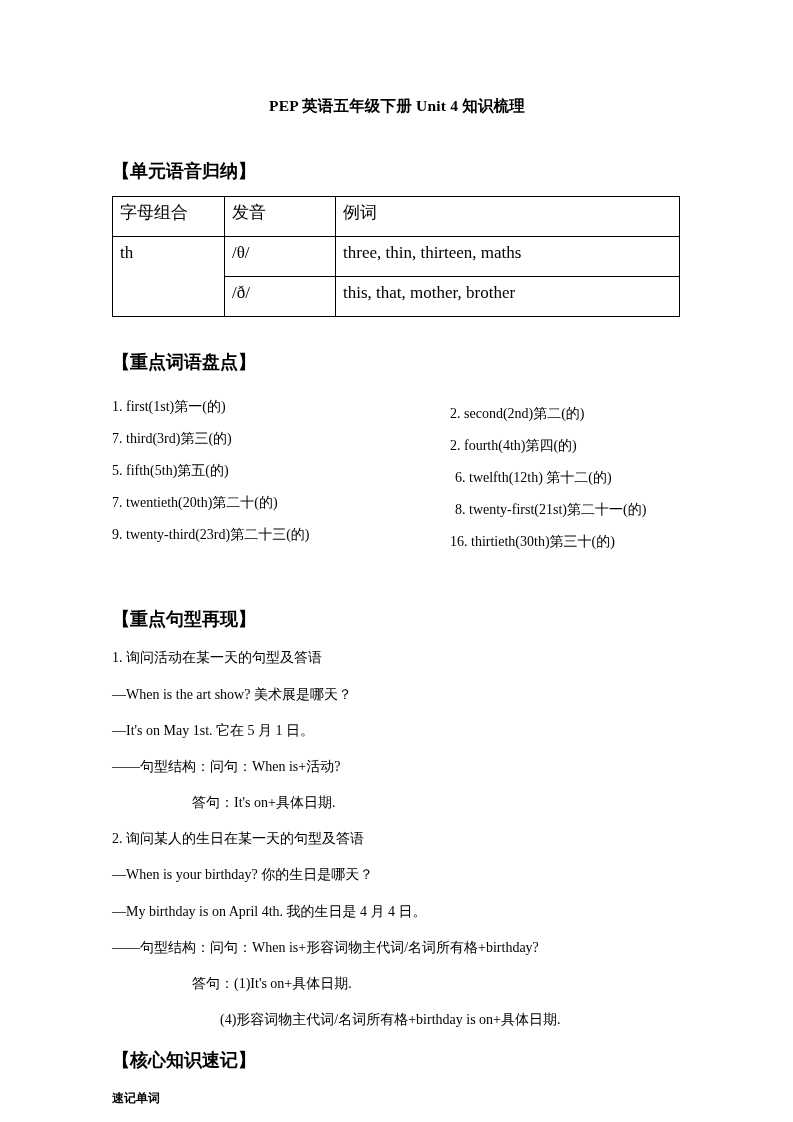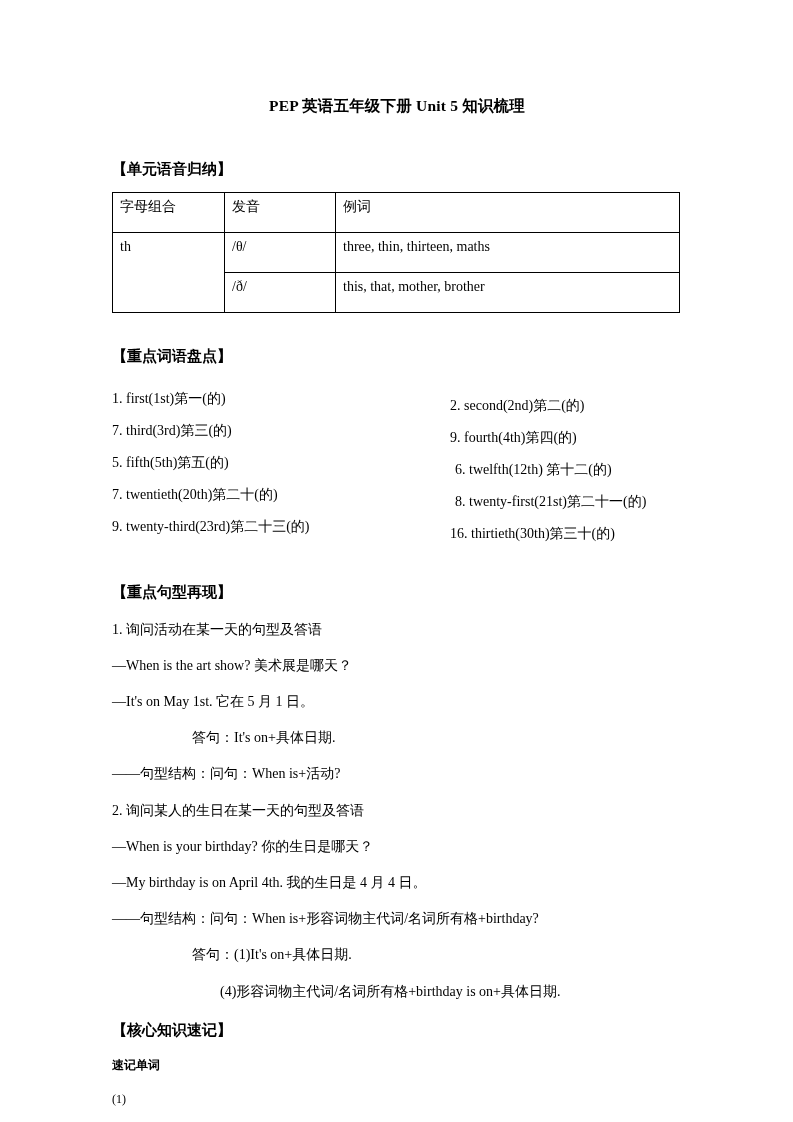--- a/index.html
+++ b/index.html
@@ -36,41 +36,41 @@
     font-size: 15.5px;
     letter-spacing: 0.2px;
     margin: 0;
     padding-top: 96px;
     line-height: 1.3;
   }
 
   
   .section-head {
     font-weight: bold;
-    font-size: 15px;
+    font-size: 18px;
     line-height: 1.3;
     margin: 0;
   }
   .sec-gap-1 { margin-top: 44px; }
   .sec-gap-2 { margin-top: 34px; }
-  .sec-gap-3 { margin-top: 40px; }
+  .sec-gap-3 { margin-top: 57px; }
   .sec-gap-4 { margin-top: 20px; }
 
   
   .phonics-table {
     border-collapse: collapse;
     width: 568px;
     margin-top: 12px;
     table-layout: fixed;
   }
   .phonics-table td,
   .phonics-table th {
     border: 1px solid #000000;
     font-weight: normal;
-    font-size: 14px;
+    font-size: 17px;
     text-align: left;
     vertical-align: top;
     padding: 5px 7px 12px 7px;
     line-height: 1.25;
     height: 22px;
   }
   .col-letter { width: 97px; }
   .col-sound  { width: 96px; }
   .col-words  { width: auto; }
 
@@ -116,21 +116,21 @@
     margin-top: 18px;
   }
   .bold { font-weight: bold; }
 </style>
 </head>
 <body>
 
 <div class="page">
   <div class="content">
 
-    <div class="doc-title">PEP 英语五年级下册 Unit 5 知识梳理</div>
+    <div class="doc-title">PEP 英语五年级下册 Unit 4 知识梳理</div>
 
     <div class="section-head sec-gap-1">【单元语音归纳】</div>
 
     <table class="phonics-table">
       <tbody>
         <tr>
           <th class="col-letter">字母组合</th>
           <th class="col-sound">发音</th>
           <th class="col-words">例词</th>
         </tr>
@@ -148,43 +148,43 @@
 
     <div class="section-head sec-gap-2">【重点词语盘点】</div>
 
     <div class="vocab-list">
       <div class="vocab-row">
         <span class="vocab-left">1. first(1st)第一(的)</span>
         <span class="vocab-right">2. second(2nd)第二(的)</span>
       </div>
       <div class="vocab-row">
         <span class="vocab-left">7. third(3rd)第三(的)</span>
-        <span class="vocab-right">9. fourth(4th)第四(的)</span>
+        <span class="vocab-right">2. fourth(4th)第四(的)</span>
       </div>
       <div class="vocab-row">
         <span class="vocab-left">5. fifth(5th)第五(的)</span>
         <span class="vocab-right nudge">6. twelfth(12th)  第十二(的)</span>
       </div>
       <div class="vocab-row">
         <span class="vocab-left">7. twentieth(20th)第二十(的)</span>
         <span class="vocab-right nudge">8. twenty-first(21st)第二十一(的)</span>
       </div>
       <div class="vocab-row">
         <span class="vocab-left">9. twenty-third(23rd)第二十三(的)</span>
         <span class="vocab-right">16. thirtieth(30th)第三十(的)</span>
       </div>
     </div>
 
     <div class="section-head sec-gap-3">【重点句型再现】</div>
 
     <div class="line">1. 询问活动在某一天的句型及答语</div>
     <div class="line">—When is the art show?  美术展是哪天？</div>
     <div class="line">—It's on May 1st.  它在 5 月 1 日。</div>
+    <div class="line">——句型结构：问句：When is+活动?</div>
     <div class="line indent-1">答句：It's on+具体日期.</div>
-    <div class="line">——句型结构：问句：When is+活动?</div>
 
     <div class="line">2. 询问某人的生日在某一天的句型及答语</div>
     <div class="line">—When is your birthday?  你的生日是哪天？</div>
     <div class="line">—My birthday is on April 4th.  我的生日是 4 月 4 日。</div>
     <div class="line">——句型结构：问句：When is+形容词物主代词/名词所有格+birthday?</div>
     <div class="line indent-1">答句：(1)It's on+具体日期.</div>
     <div class="line indent-2">(4)形容词物主代词/名词所有格+birthday is on+具体日期.</div>
 
     <div class="section-head sec-gap-4">【核心知识速记】</div>
 

